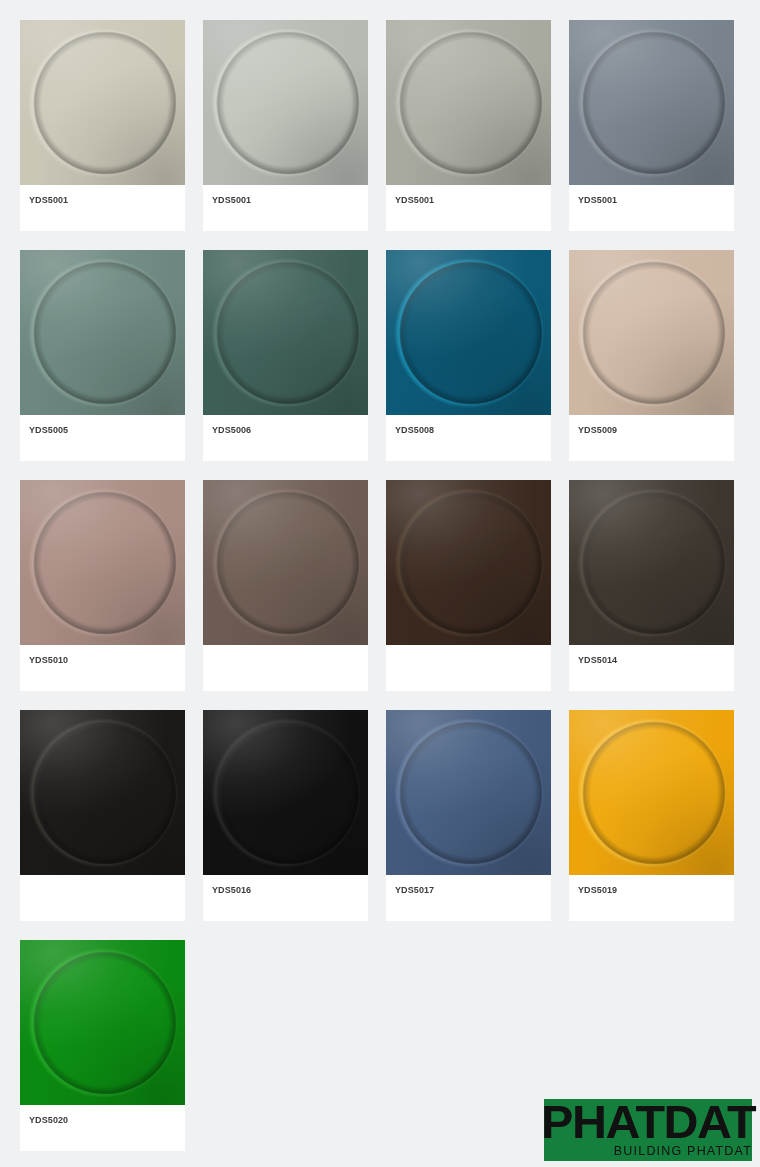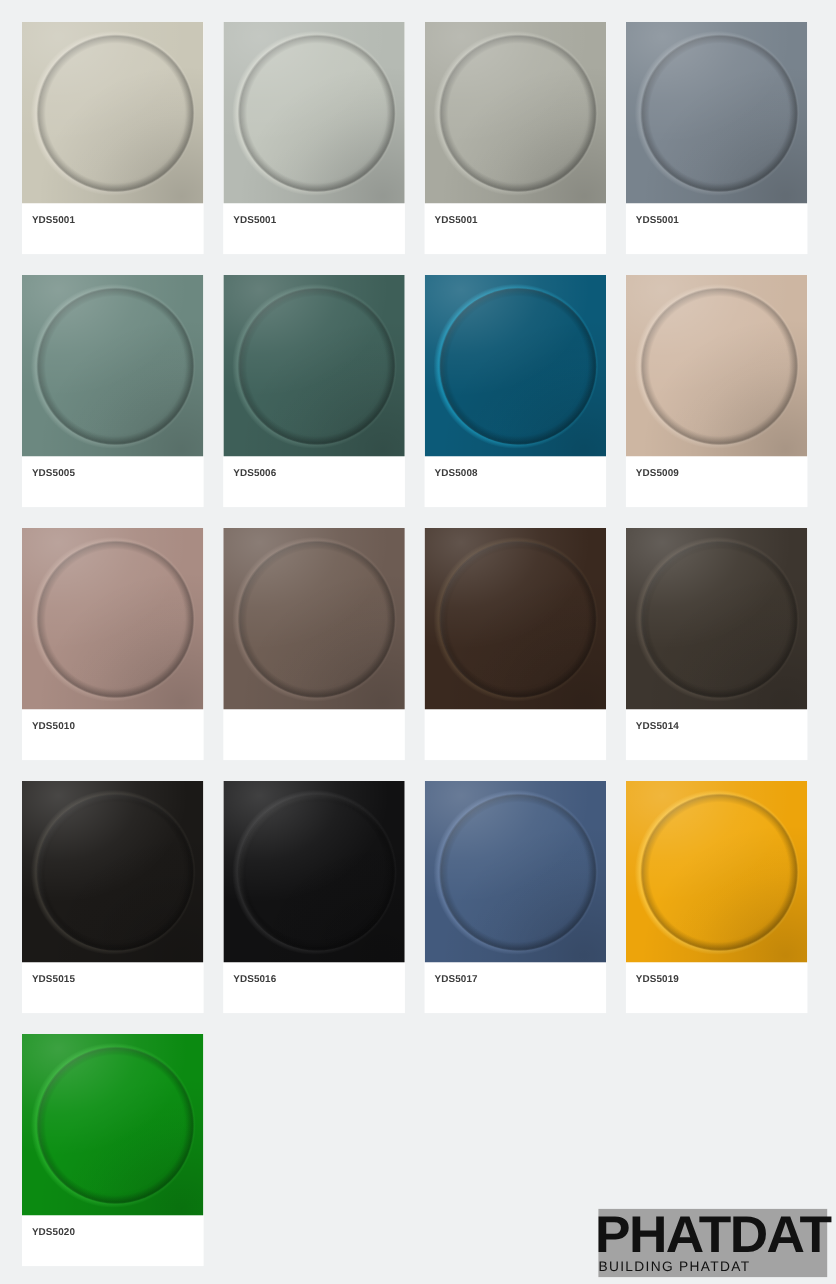--- a/index.html
+++ b/index.html
@@ -113,22 +113,22 @@
     font-family: "Liberation Sans", sans-serif;
     white-space: nowrap;
   }
 
   
   .brand-logo {
     position: absolute;
     right: 8px;
     bottom: 6px;
     width: 208px;
-    text-align: left;
-    background: #a3a3a3;
+    text-align: right;
+    background: #15803d;
     padding: 1px 0 3px 0;
   }
 
   .brand-wordmark {
     font-family: "Liberation Sans", sans-serif;
     font-weight: bold;
     font-size: 47px;
     line-height: 0.92;
     letter-spacing: -1.4px;
     color: #111111;
@@ -287,23 +287,20 @@
       </div>
     </div>
     <div class="swatch-card">
       <div class="swatch-tile">
         <div class="tile-field" style="background: rgb(27, 25, 23);"></div>
         <div class="tile-crescent" style="background: radial-gradient(closest-side, rgba(0, 0, 0, 0) 0%, rgba(0, 0, 0, 0) 86%, rgb(59, 56, 50) 94%, rgba(0, 0, 0, 0) 100%); opacity: 0.85;"></div>
         <div class="tile-disc" style="background: linear-gradient(145deg, rgb(28, 26, 24) 0%, rgb(28, 26, 24) 55%, rgb(27, 25, 23) 100%); box-shadow: rgba(255, 255, 255, 0.1) 2px 2px 5px inset, rgba(0, 0, 0, 0.12) -3px -3px 7px inset;"></div>
         <div class="tile-edge" style="background: radial-gradient(closest-side, rgba(0, 0, 0, 0) 0%, rgba(0, 0, 0, 0) 88%, rgba(0, 0, 0, 0.22) 97%, rgba(0, 0, 0, 0) 100%);"></div>
         <div class="tile-light"></div>
       </div>
-      <div class="swatch-caption">
-        <div class="swatch-code">YDS5015</div>
-      </div>
     </div>
     <div class="swatch-card">
       <div class="swatch-tile">
         <div class="tile-field" style="background: rgb(17, 17, 18);"></div>
         <div class="tile-crescent" style="background: radial-gradient(closest-side, rgba(0, 0, 0, 0) 0%, rgba(0, 0, 0, 0) 86%, rgb(43, 43, 44) 94%, rgba(0, 0, 0, 0) 100%); opacity: 0.85;"></div>
         <div class="tile-disc" style="background: linear-gradient(145deg, rgb(18, 18, 19) 0%, rgb(18, 18, 19) 55%, rgb(17, 17, 18) 100%); box-shadow: rgba(255, 255, 255, 0.1) 2px 2px 5px inset, rgba(0, 0, 0, 0.12) -3px -3px 7px inset;"></div>
         <div class="tile-edge" style="background: radial-gradient(closest-side, rgba(0, 0, 0, 0) 0%, rgba(0, 0, 0, 0) 88%, rgba(0, 0, 0, 0.22) 97%, rgba(0, 0, 0, 0) 100%);"></div>
         <div class="tile-light"></div>
       </div>
       <div class="swatch-caption">

